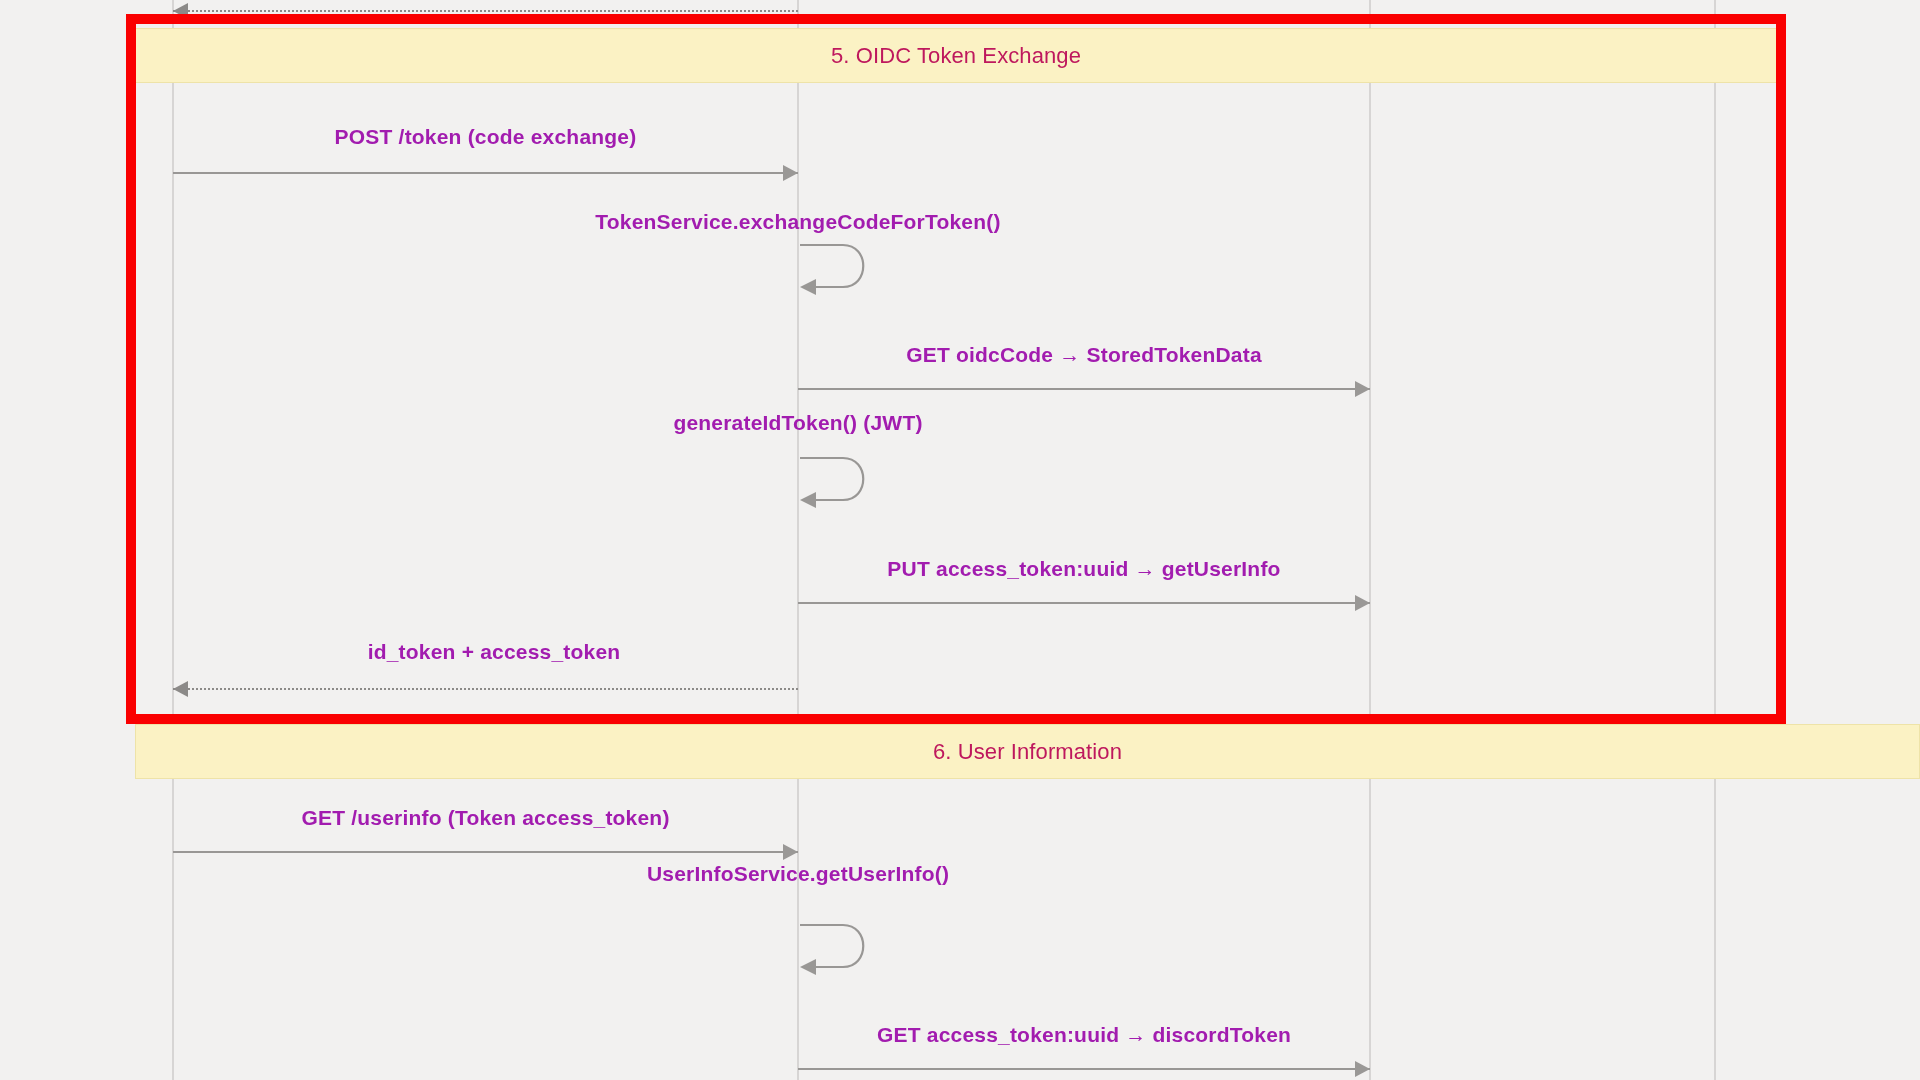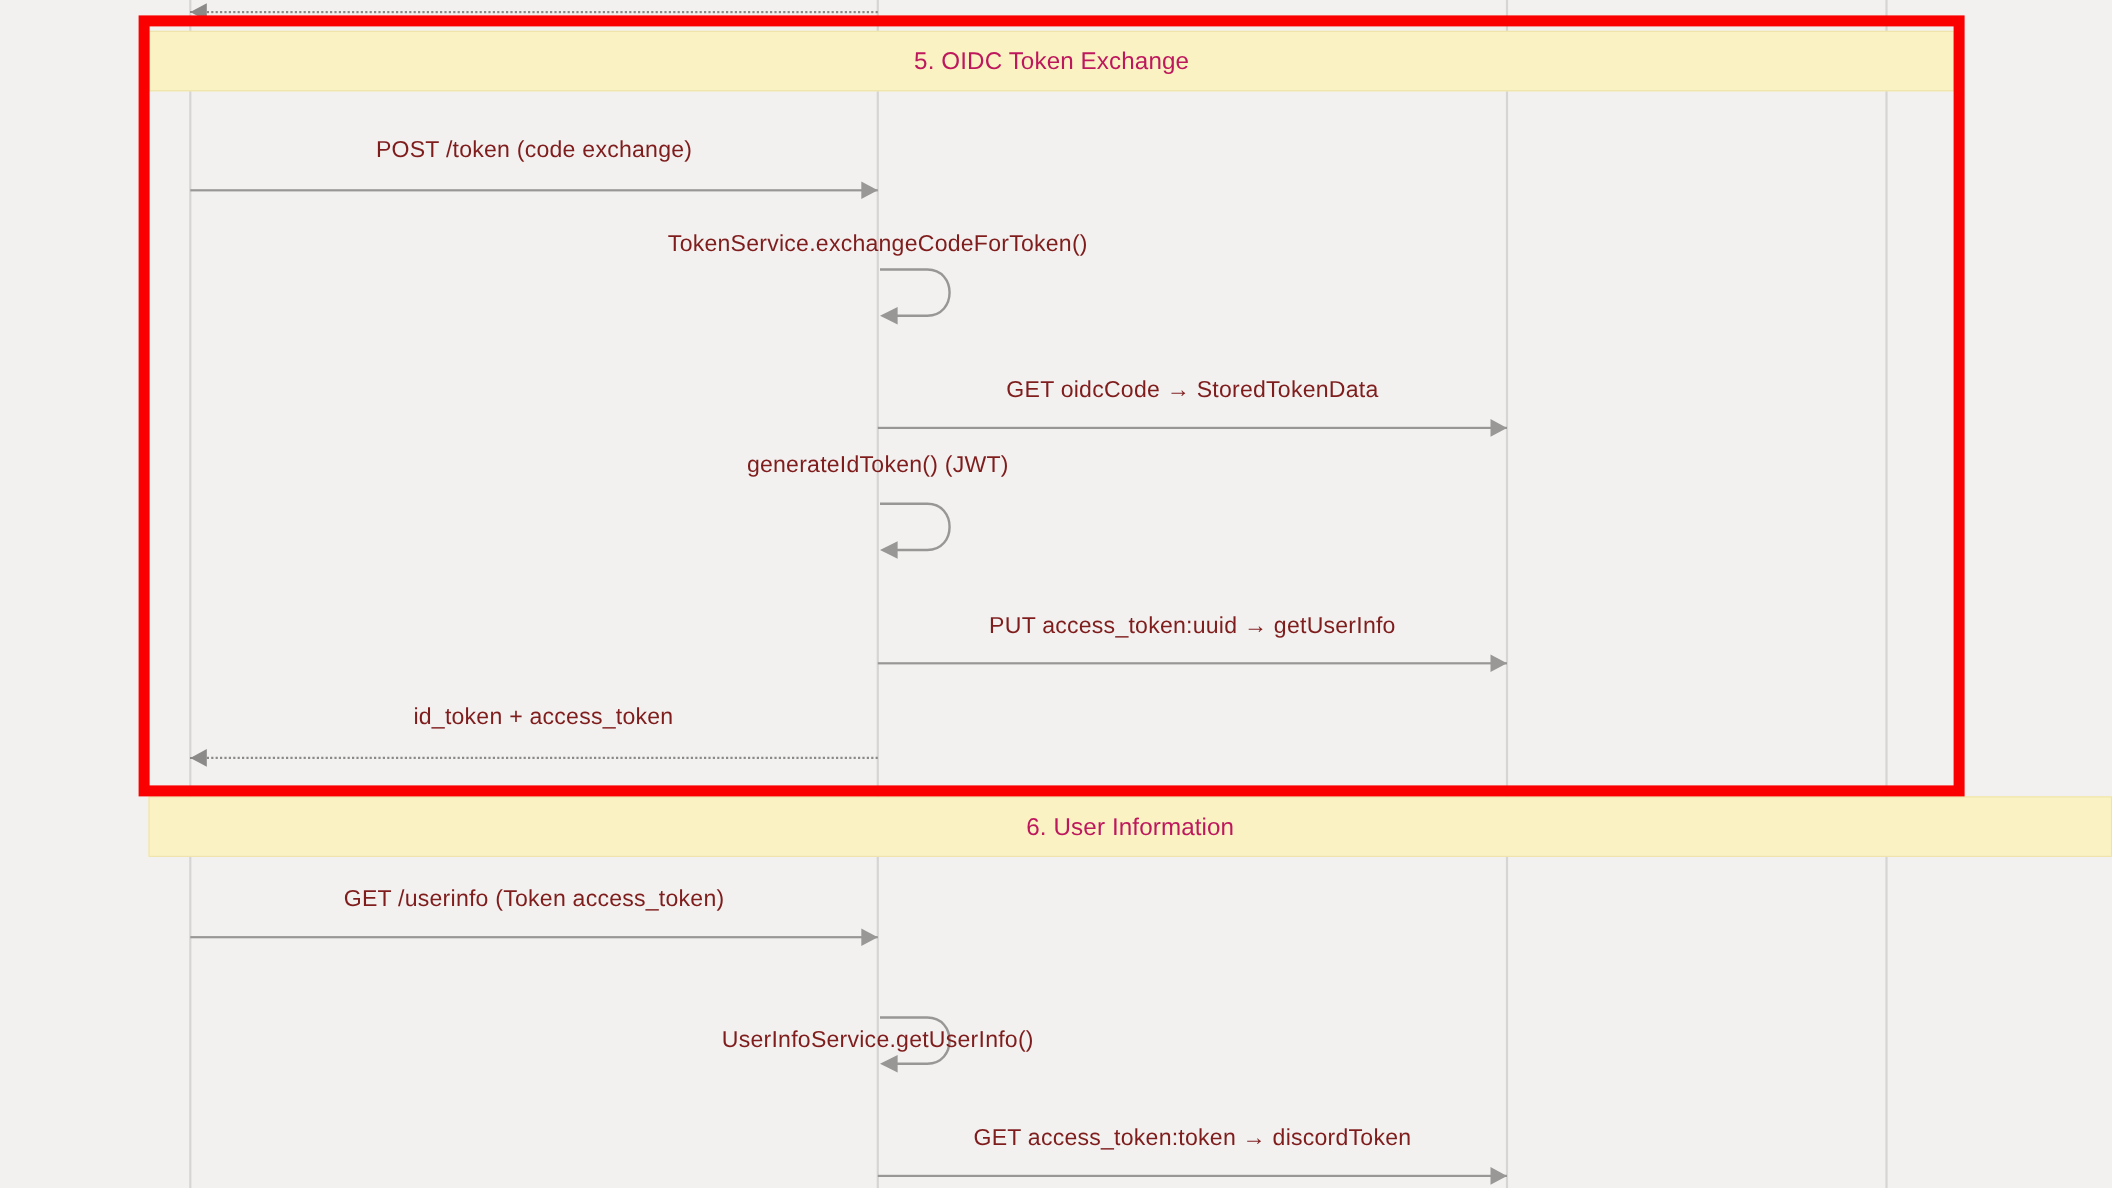--- a/index.html
+++ b/index.html
@@ -54,24 +54,25 @@
     background: transparent;
   }
 
   
   .msg {
     position: absolute;
   }
   .msg-label {
     position: absolute;
     font-size: 21px;
-    color: #7f1d1d;
+    color: #a21caf;
     white-space: nowrap;
     transform: translateX(-50%);
     letter-spacing: 0.2px;
+    font-weight: bold;
   }
   .msg-line {
     position: absolute;
     height: 2px;
     background: #999795;
   }
   .msg-line.dashed {
     background: none;
     border-top: 2.5px dotted #8c8a88;
     height: 0;
@@ -168,24 +169,24 @@
         <div class="arrowhead-right" style="left: 783px; top: 844px;"></div>
         <div class="msg-label" style="left: 485.5px; top: 806px;">GET /userinfo (Token access_token)</div>
       </div>
       <div class="msg">
         <div class="self-loop" style="left: 798px; top: 917px;">
           <svg width="90" height="70" viewBox="0 0 90 70">
             <path d="M2,8 L45,8 C72,8 72,50 45,50 L16,50" fill="none" stroke="#999795" stroke-width="2.2"></path>
             <path d="M18,42 L2,50 L18,58 Z" fill="#999795"></path>
           </svg>
         </div>
-        <div class="msg-label" style="left: 798px; top: 934px; text-align: right;">UserInfoService.getUserInfo()</div>
+        <div class="msg-label" style="left: 798px; top: 862px; text-align: right;">UserInfoService.getUserInfo()</div>
       </div>
       <div class="msg">
         <div class="msg-line" style="left: 798px; top: 1068px; width: 572px; background: rgb(153, 151, 149);"></div>
         <div class="arrowhead-right" style="left: 1355px; top: 1061px;"></div>
-        <div class="msg-label" style="left: 1084px; top: 1023px;">GET access_token:token → discordToken</div>
+        <div class="msg-label" style="left: 1084px; top: 1023px;">GET access_token:uuid → discordToken</div>
       </div>
     </div>
 
   <div id="highlight" class="highlight-box" style="left: 126px; top: 14px; width: 1660px; height: 710px; border-color: rgb(250, 0, 0);"></div>
 
 </div>
 
 </body></html>

